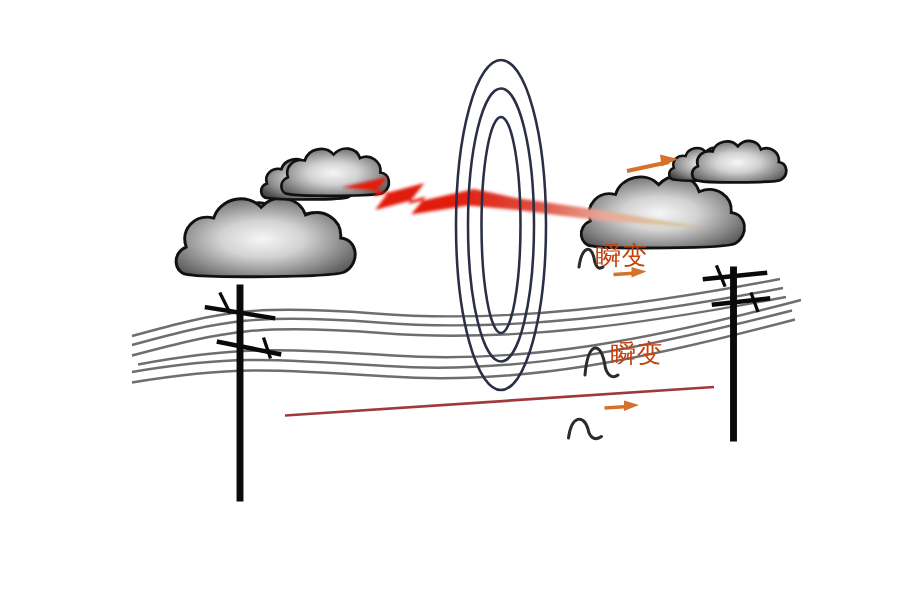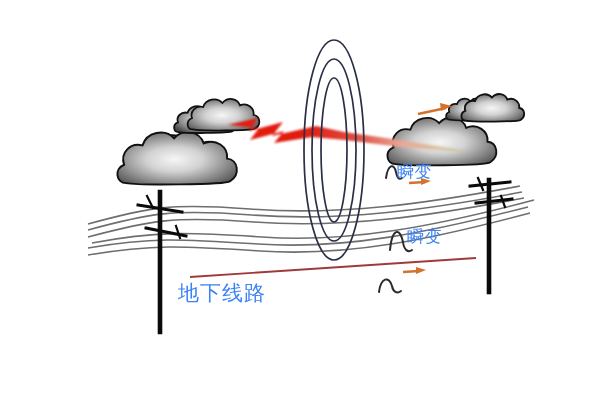--- a/index.html
+++ b/index.html
@@ -22,21 +22,21 @@
   #scene svg.layer {
     position: absolute;
     left: 0;
     top: 0;
     width: 600px;
     height: 400px;
   }
   .cjk-label {
     position: absolute;
     font-family: "DejaVu Sans", "Liberation Sans", sans-serif;
-    color: #3b82f6;
+    color: #c2410c;
     white-space: nowrap;
     line-height: 1;
   }
   #label-underground {
     left: 178px;
     top: 283px;
     font-size: 21px;
     letter-spacing: 1px;
   }
   #label-transient-upper {
@@ -178,19 +178,18 @@
       <polygon points="426,270 416,267 416,274" fill="#d4722c"></polygon>
     </g>
 
     <g fill="none" stroke="#2b2b2b" stroke-width="2.0" stroke-linecap="round">
       <path d="M386,178 C388,164 394,163 396,172 C397,178 399,180 402,178"></path>
       <path d="M390,250 C392,228 400,227 403,242 C404,250 408,253 412,250"></path>
       <path d="M379,292 C381,277 389,276 392,286 C393,292 397,294 401,291"></path>
     </g>
   </svg>
 
-  <div class="cjk-label" id="label-underground">地下线路</div>
 
   <div class="cjk-label" id="label-transient-upper">瞬变</div>
 
   <div class="cjk-label" id="label-transient-lower">瞬变</div>
 
 </div>
 
 </body></html>

